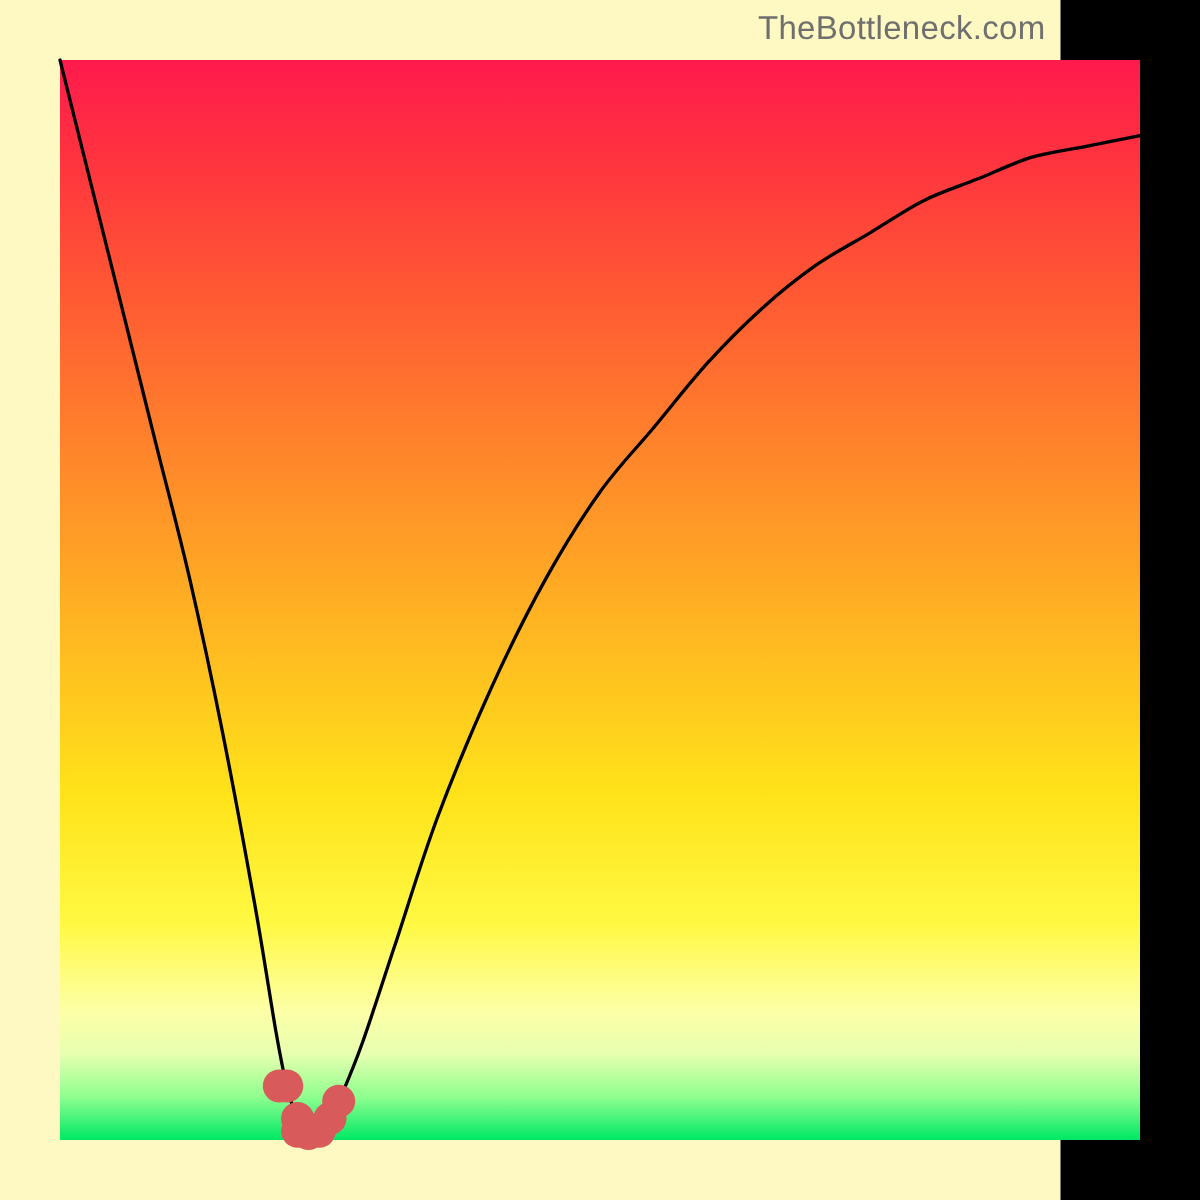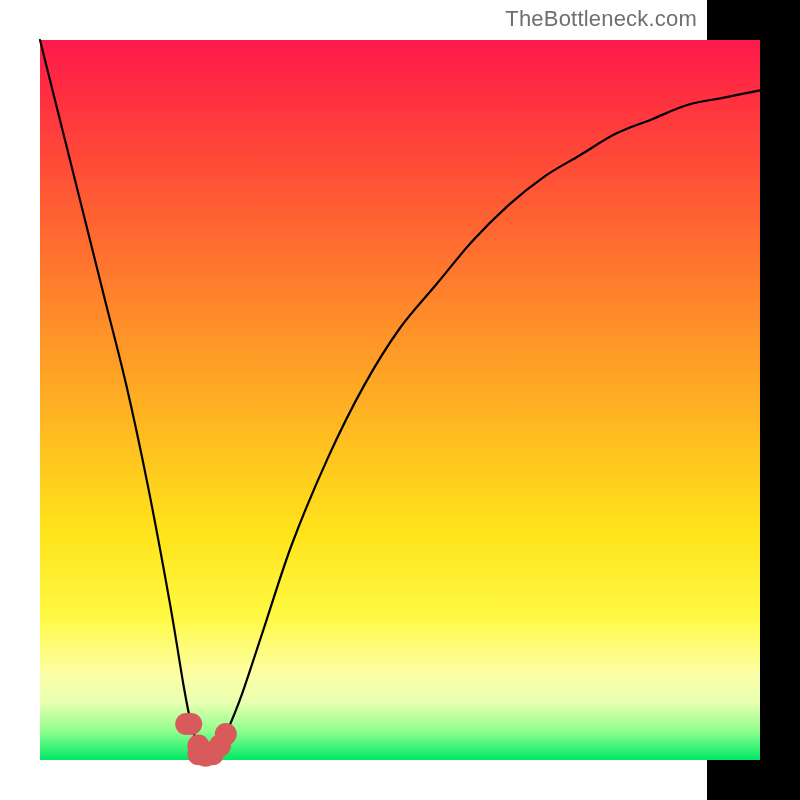--- a/index.html
+++ b/index.html
@@ -10,21 +10,21 @@
     background: #000;
     overflow: hidden;
     font-family: Arial, Helvetica, sans-serif;
   }
   .frame {
     position: absolute;
     left: 0;
     top: 0;
     width: 707px;
     height: 800px;
-    background: #ffffff;
+    background: #fef9c3;
   }
   .plot {
     position: absolute;
     left: 40px;
     top: 40px;
     width: 720px;
     height: 720px;
     
     background: linear-gradient(to bottom,
       #ff1a4d 0%,

